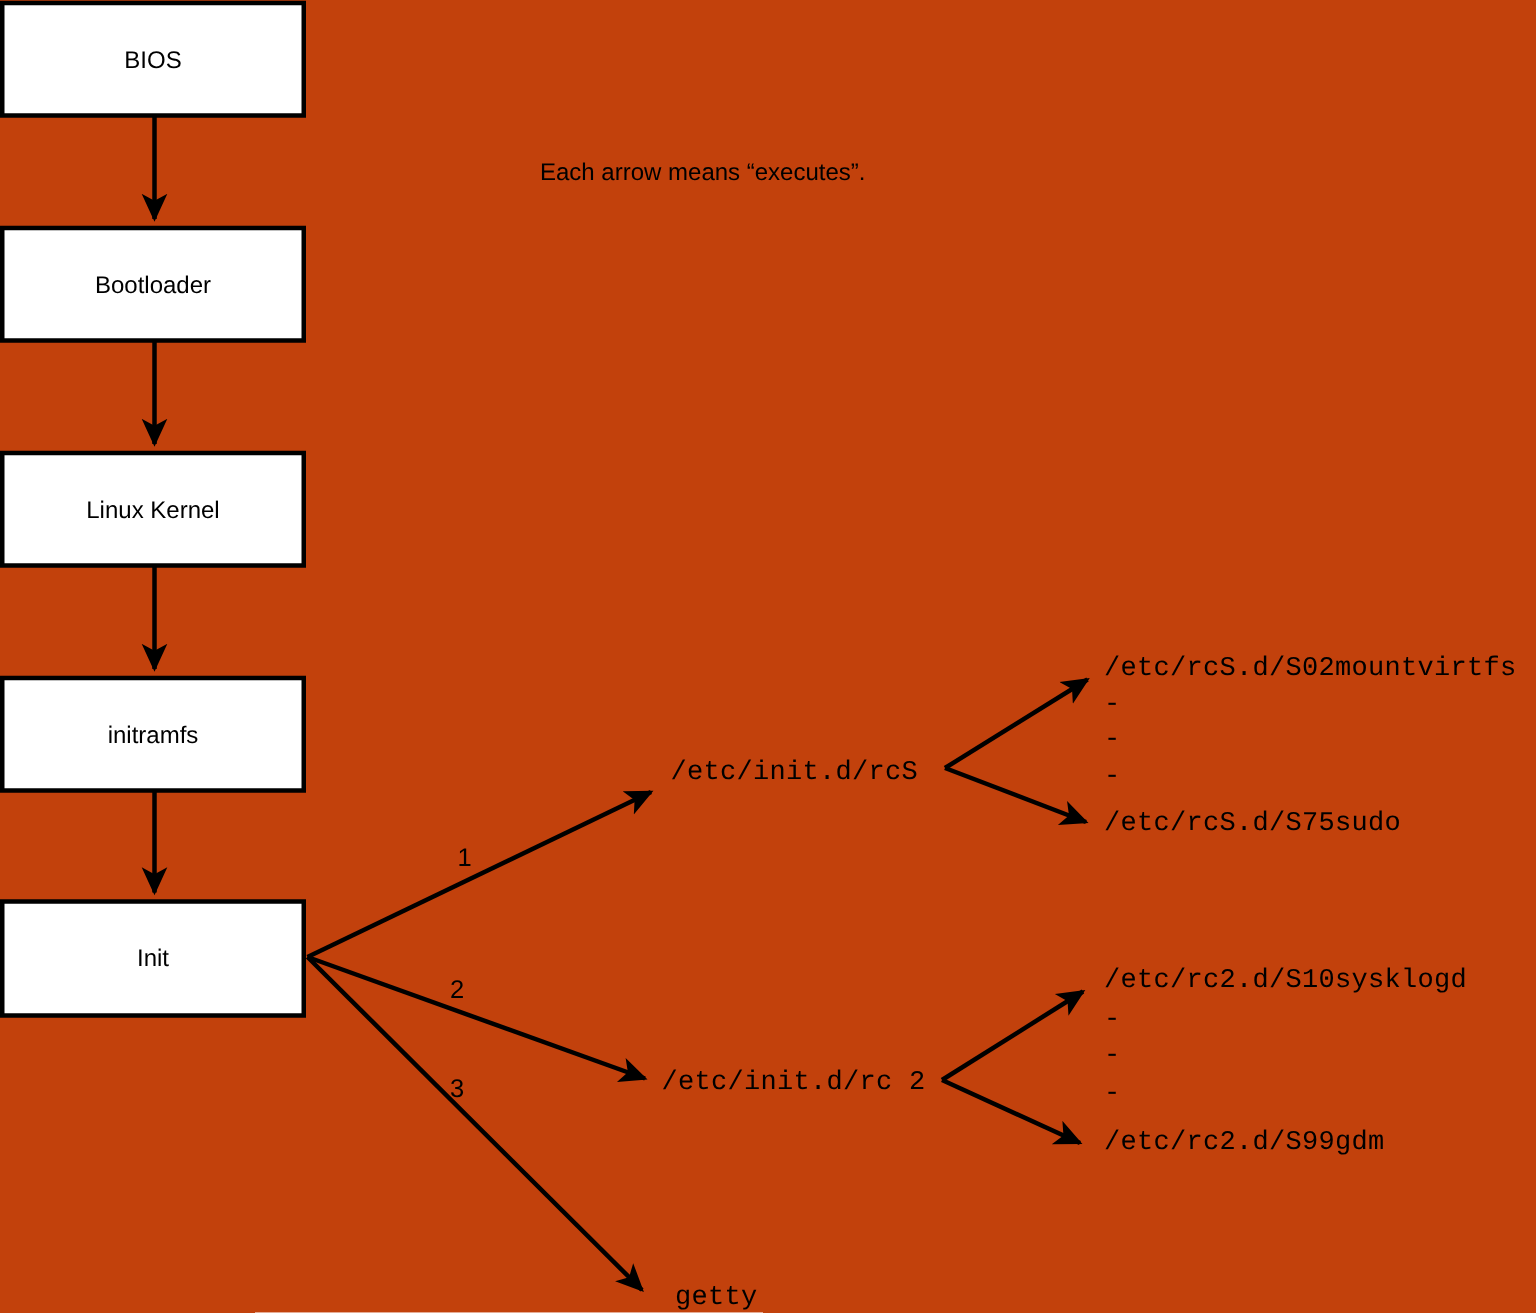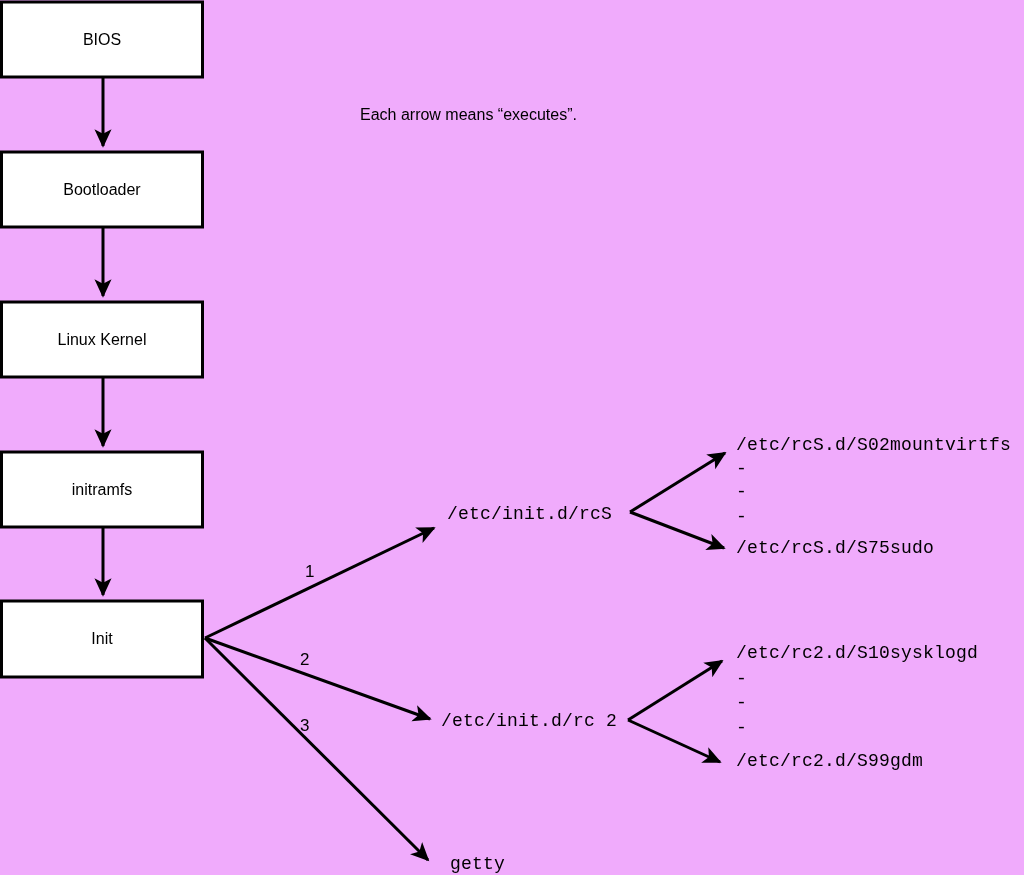--- a/index.html
+++ b/index.html
@@ -4,21 +4,21 @@
 <style>
   html, body {
     margin: 0;
     padding: 0;
     background: #ffffff;
   }
   #canvas {
     position: relative;
     width: 1024px;
     height: 875px;
-    background: #f0abfc;
+    background: #c2410c;
     overflow: hidden;
     font-family: "Liberation Sans", sans-serif;
   }
   svg.layer {
     position: absolute;
     top: 0;
     left: 0;
     width: 1024px;
     height: 875px;
   }

